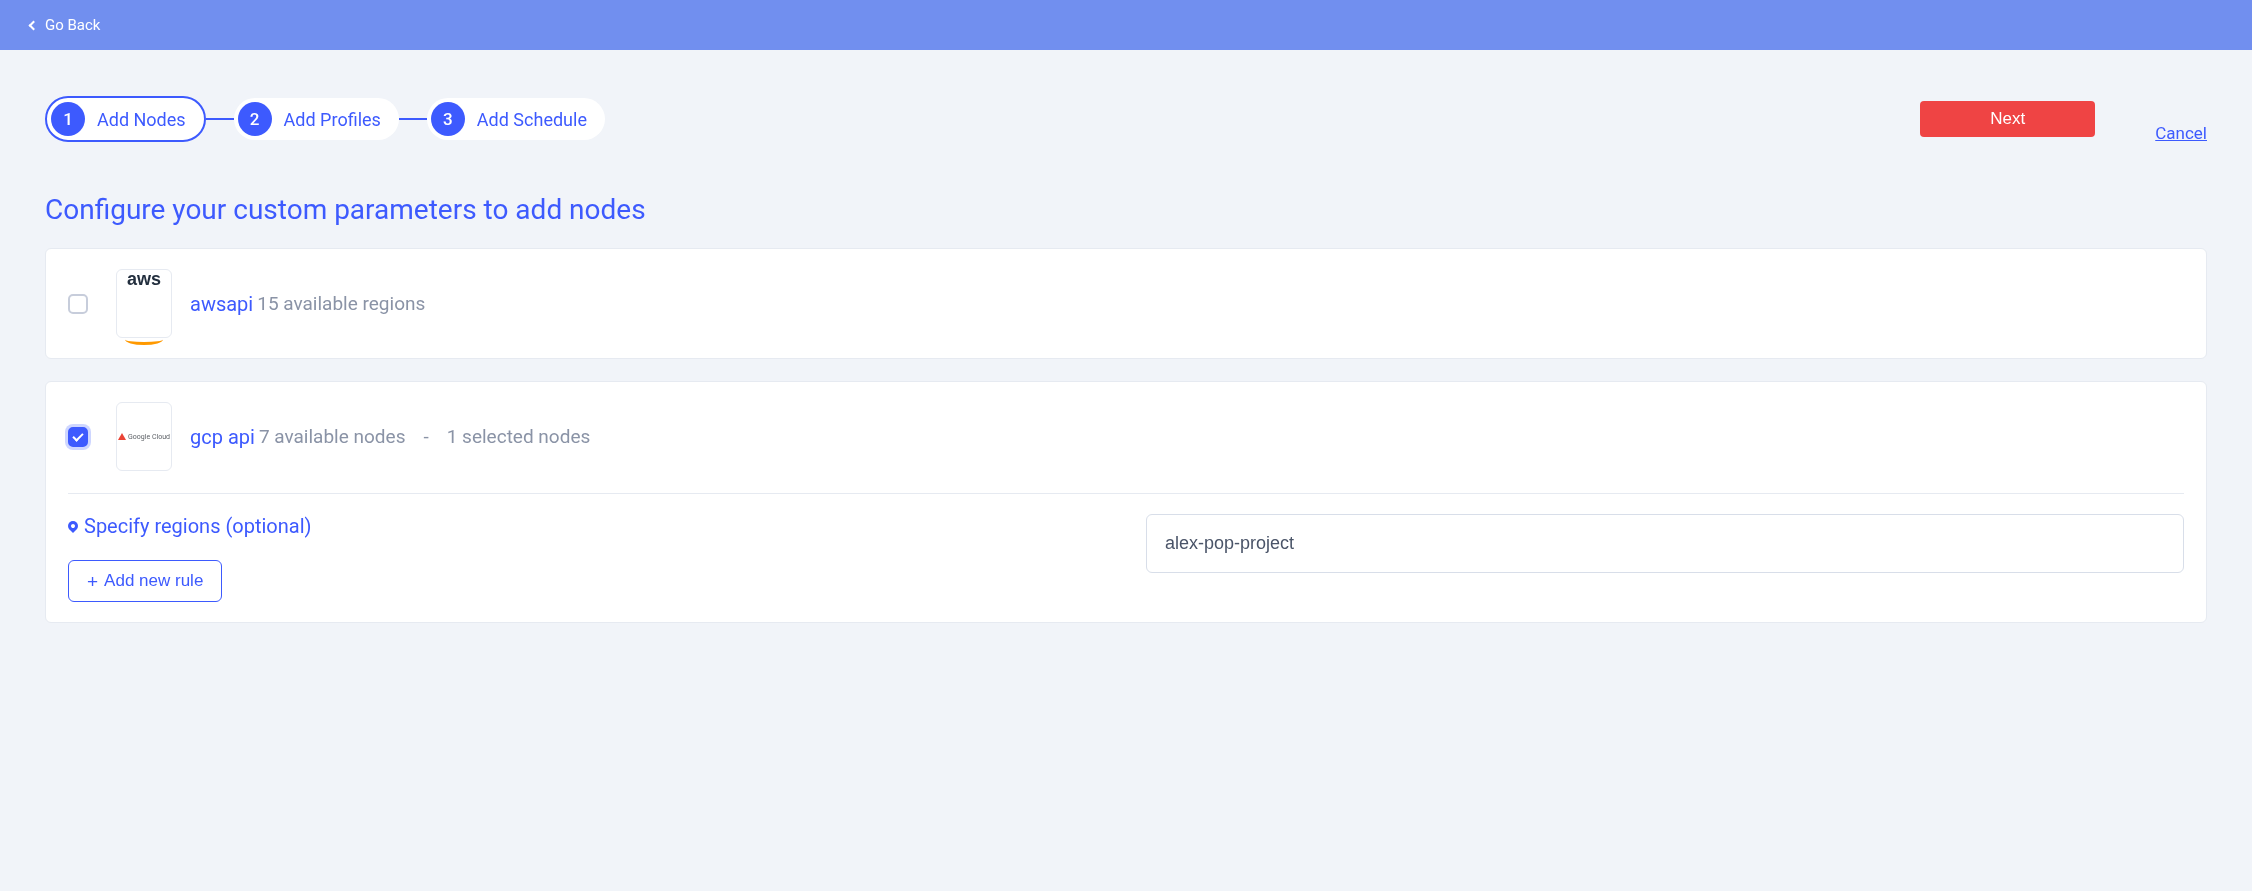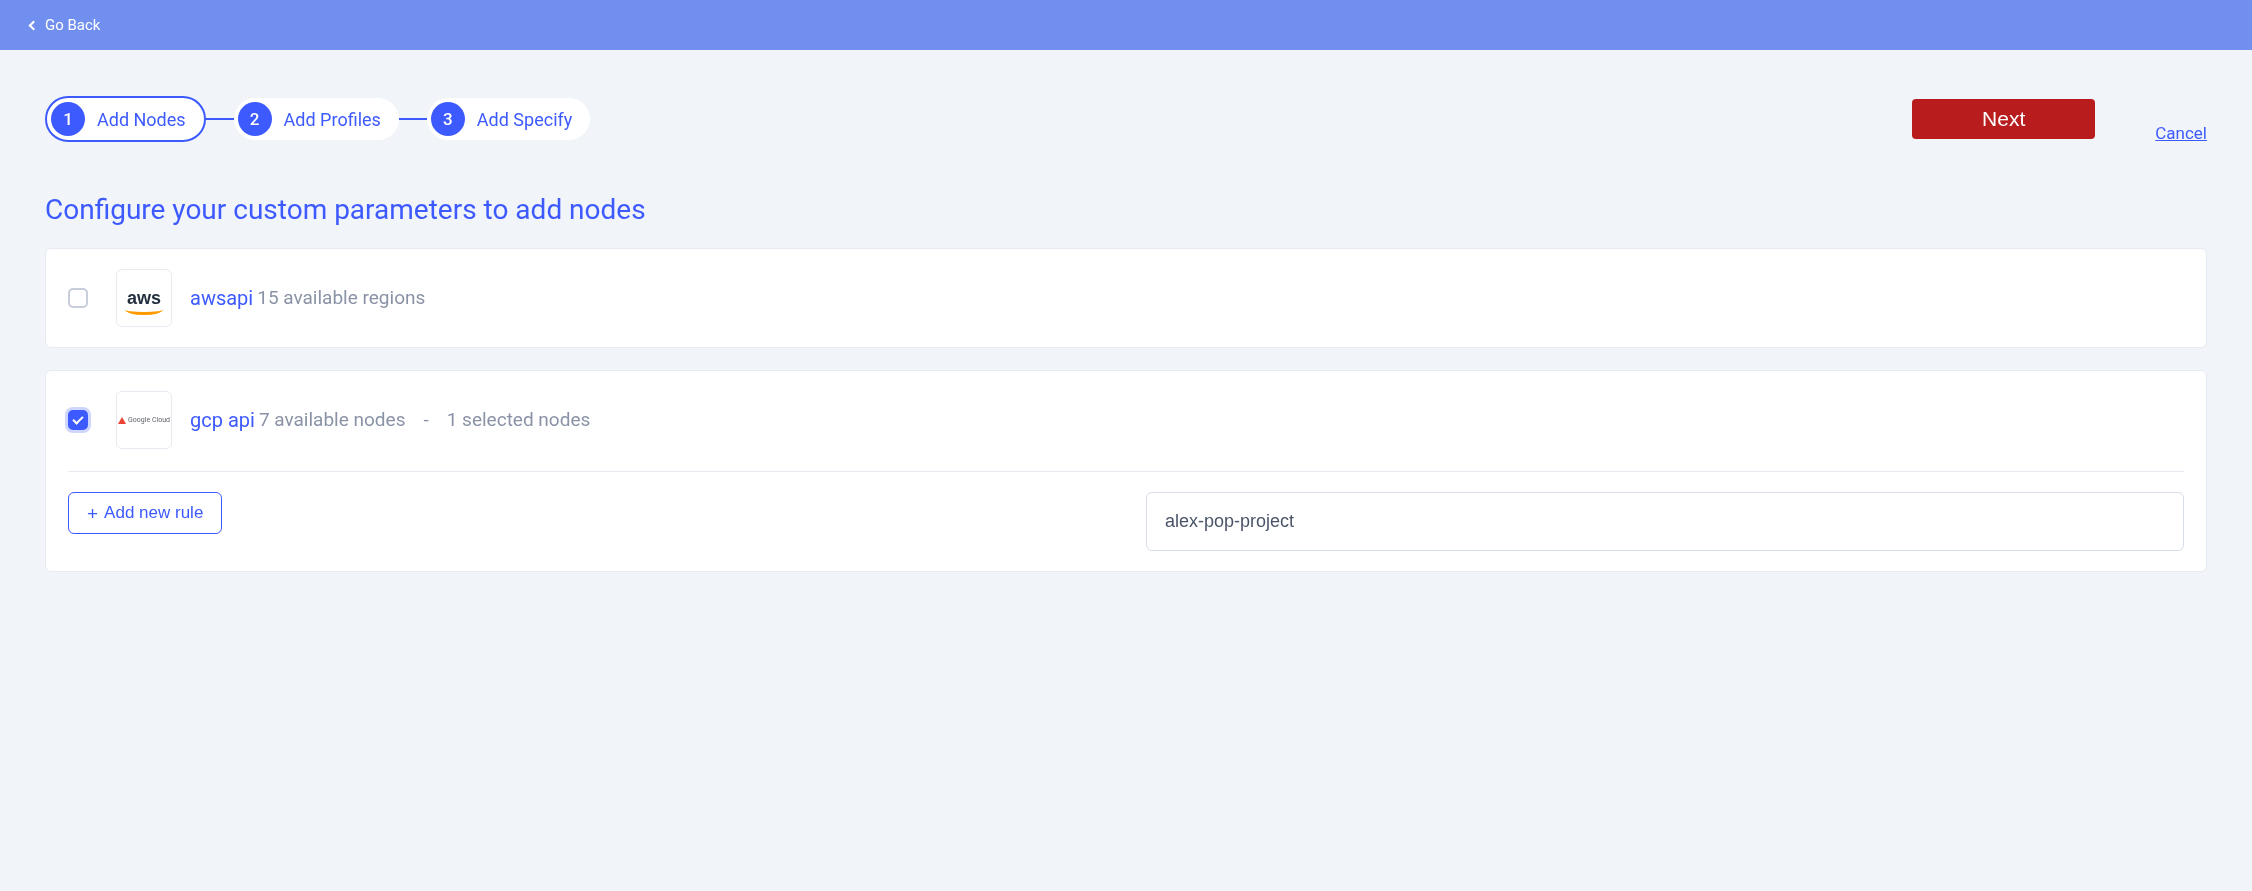--- a/index.html
+++ b/index.html
@@ -76,25 +76,25 @@
     width: 28px;
     height: 2px;
     background: #3d5afe;
   }
   .actions {
     display: flex;
     align-items: center;
     gap: 60px;
   }
   .btn-primary {
-    background: #b91c1c;
+    background: #ef4444;
     color: #fff;
     border: none;
     padding: 8px 70px;
-    font-size: 21px;
+    font-size: 17px;
     border-radius: 4px;
     cursor: pointer;
   }
   .link-cancel {
     color: #3d5afe;
     text-decoration: underline;
     font-size: 17px;
     cursor: pointer;
     margin-top: 28px;
   }
@@ -135,25 +135,24 @@
     box-shadow: 0 0 0 3px rgba(61,90,254,0.25);
   }
   .checkmark {
     width: 6px; height: 10px;
     border-right: 2px solid #fff;
     border-bottom: 2px solid #fff;
     transform: rotate(45deg);
     margin-bottom: 2px;
   }
   .logo-box {
-    width: 56px; height: 58px;
+    width: 56px; height: 69px;
     border: 1px solid #e6eaf1;
     border-radius: 6px;
     display: flex;
-    align-items: center;
     justify-content: center;
     flex-shrink: 0;
   }
   .logo-aws {
     font-family: Arial, sans-serif;
     font-size: 18px;
     font-weight: 700;
     color: #232f3e;
     position: relative;
     line-height: 1;
@@ -269,21 +268,21 @@
         <div class="step-label">Add Nodes</div>
       </div>
       <div class="step-connector"></div>
       <div class="step-pill">
         <div class="step-num">2</div>
         <div class="step-label">Add Profiles</div>
       </div>
       <div class="step-connector"></div>
       <div class="step-pill">
         <div class="step-num">3</div>
-        <div class="step-label">Add Specify</div>
+        <div class="step-label">Add Schedule</div>
       </div>
     </div>
     <div class="actions">
       <button class="btn-primary">Next</button>
       <a class="link-cancel">Cancel</a>
     </div>
   </div>
 
   <h1 class="page-title">Configure your custom parameters to add nodes</h1>
 
@@ -319,20 +318,24 @@
           <span>-</span>
           <span>1 selected nodes</span>
         </div>
       </div>
     </div>
 
     <hr class="card-divider">
 
     <div class="card-body-row">
       <div class="left-col">
+        <div class="region-title">
+          <span class="pin-icon"></span>
+          <span>Specify regions (optional)</span>
+        </div>
         <button class="btn-outline">
           <span class="plus">+</span>
           <span>Add new rule</span>
         </button>
       </div>
       <div class="right-col">
         <input class="text-input" type="text" value="alex-pop-project" style="">
       </div>
     </div>
   </div>

